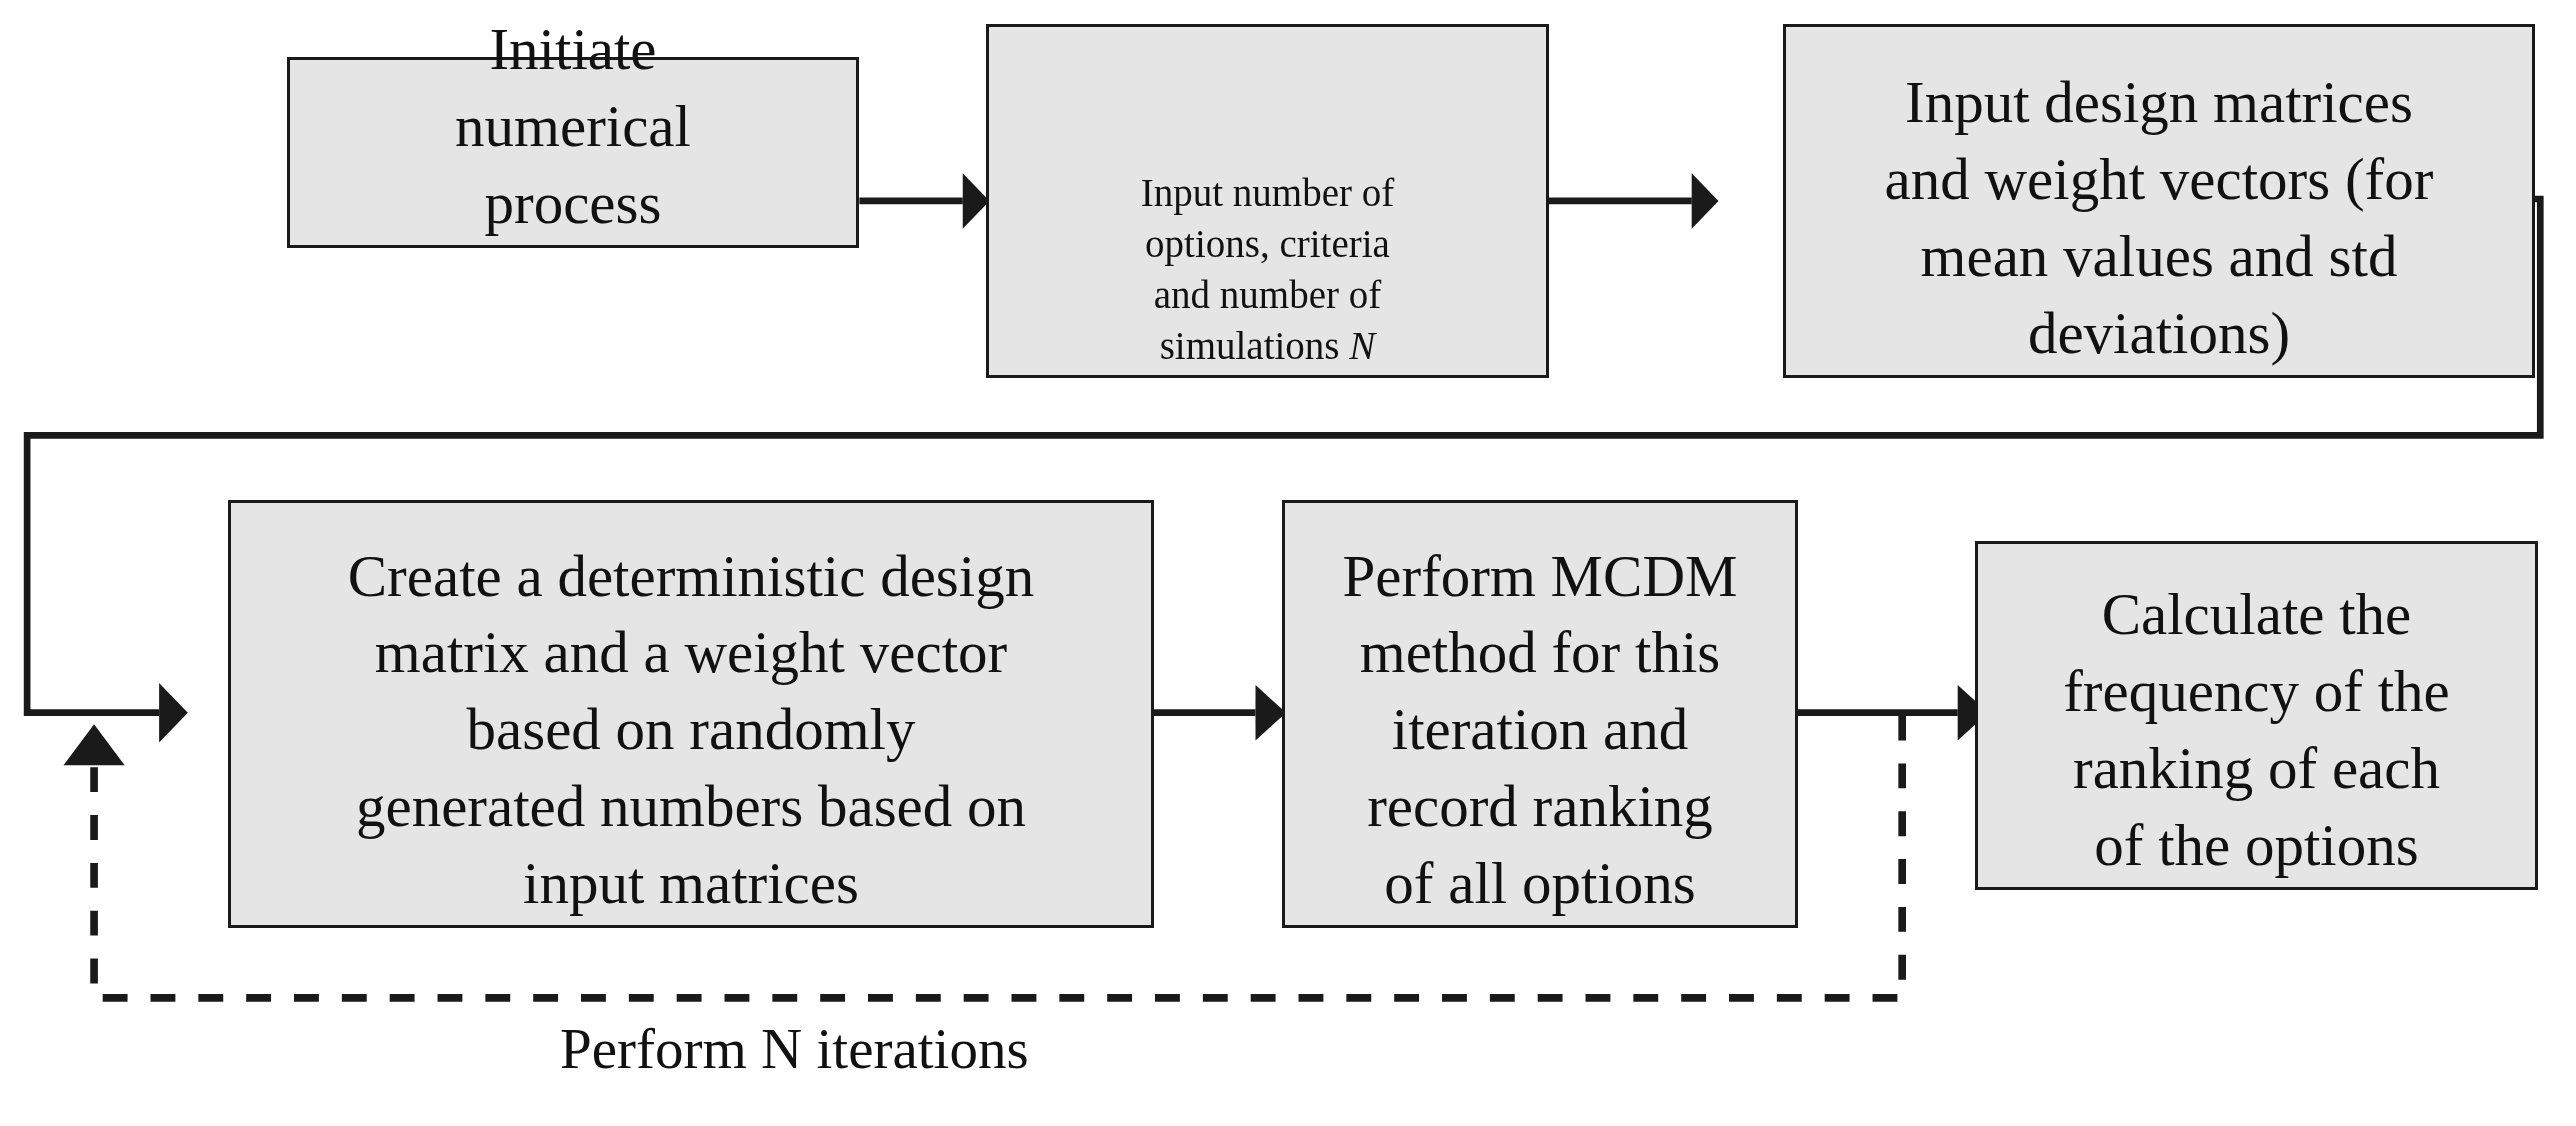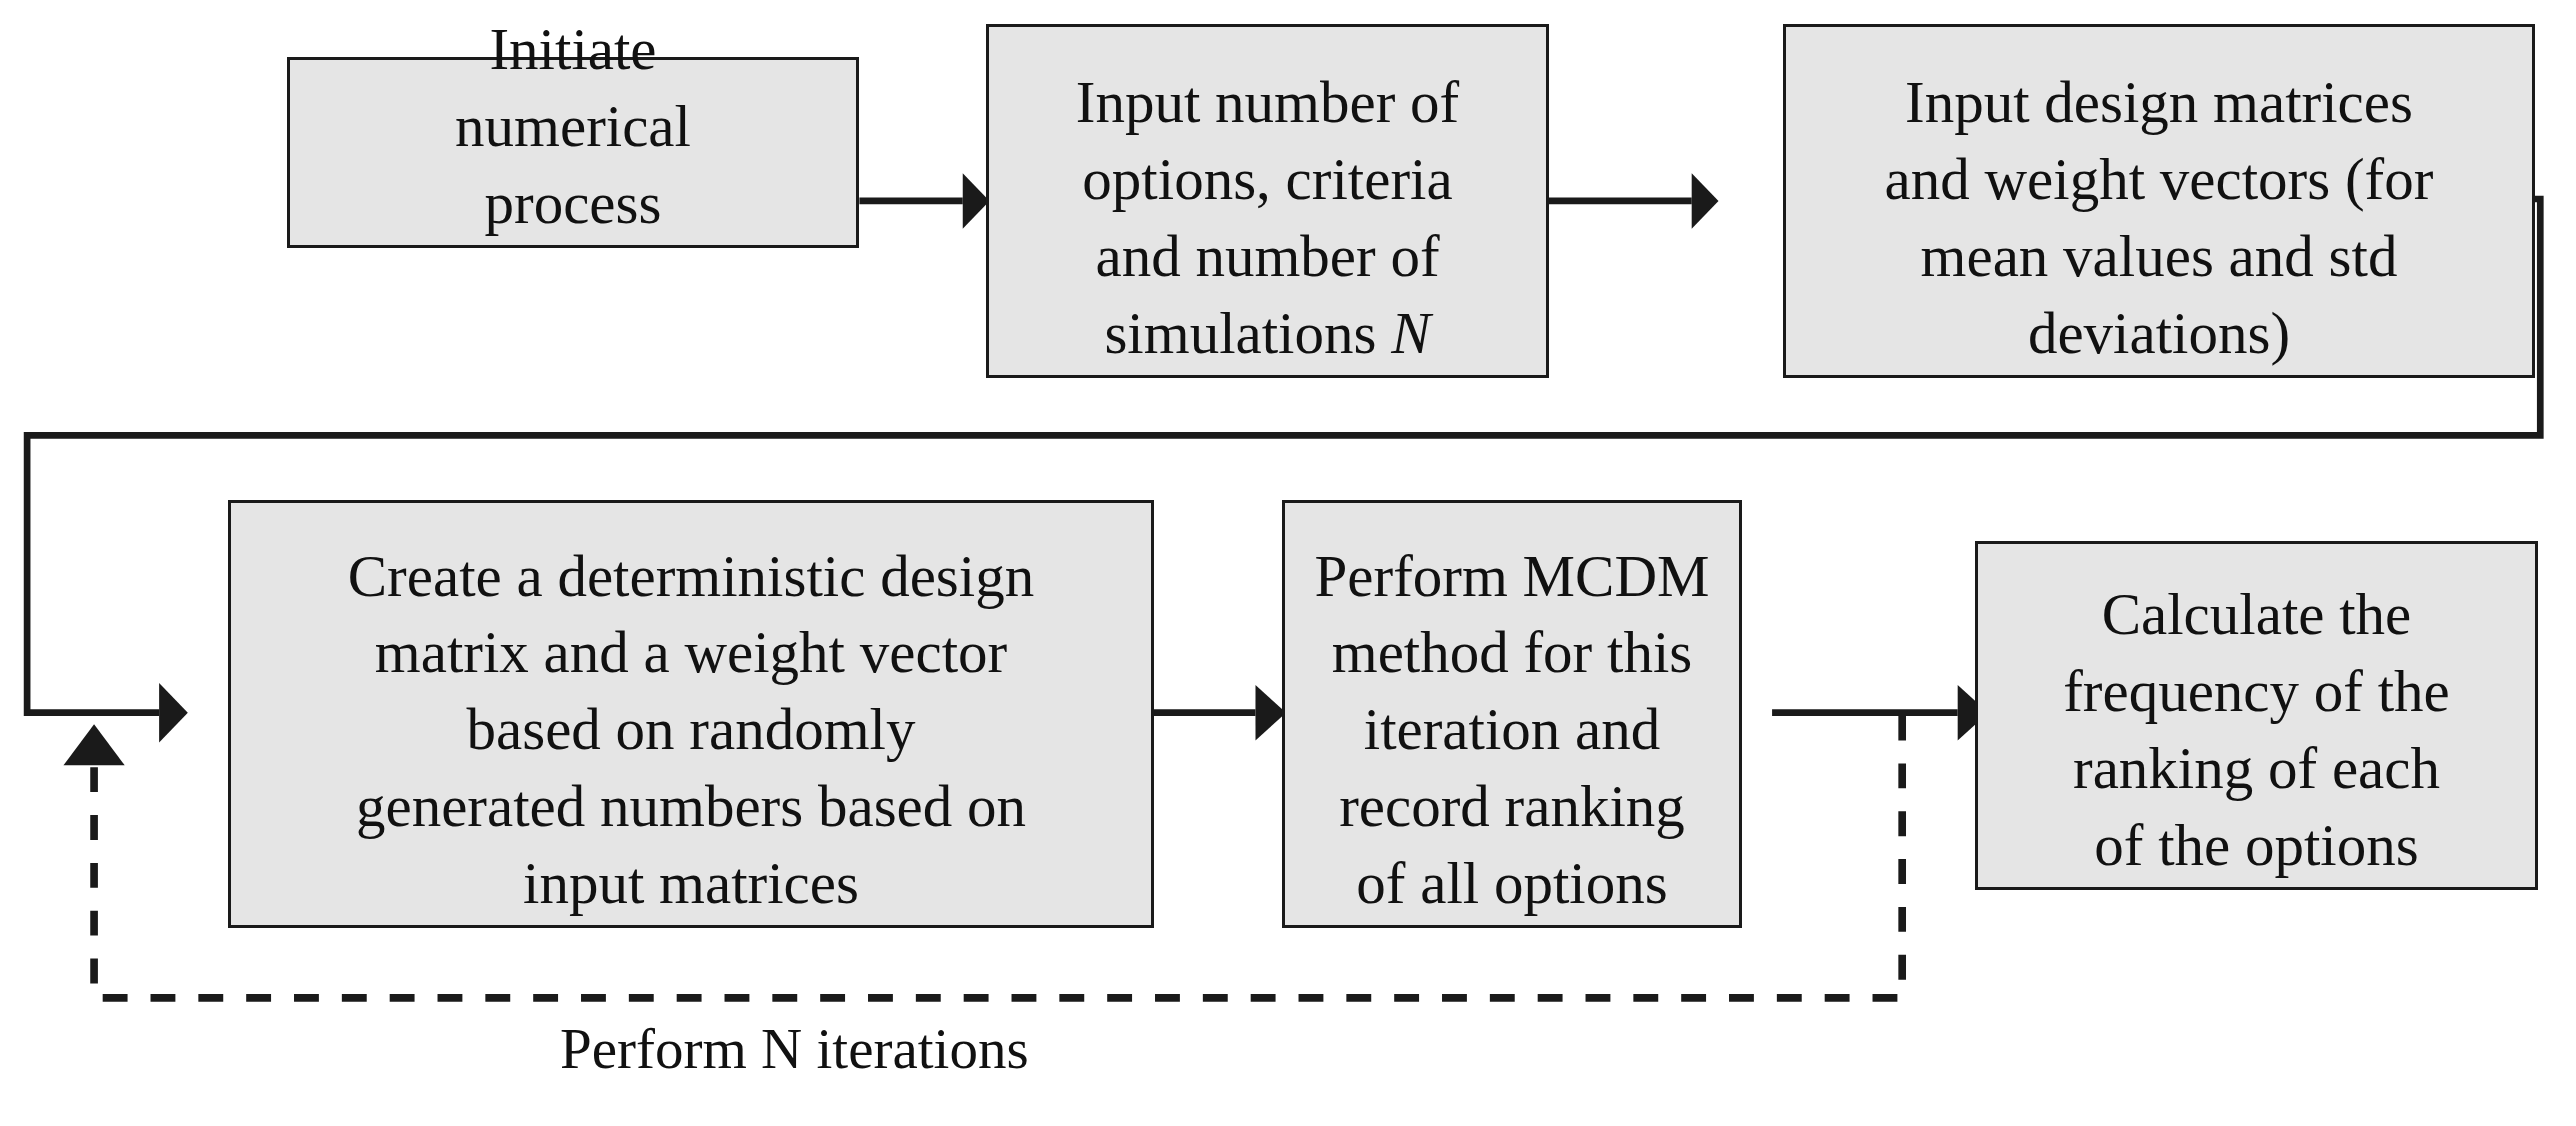--- a/index.html
+++ b/index.html
@@ -31,24 +31,24 @@
     padding: 3.8px 13.4px;
     z-index: 3;
   }
   .flow-box .txt {
     display: block;
     width: 100%;
     white-space: pre-line;
   }
   
   #box-initiate      { left: 287px;  top: 57px;  width: 572px;  height: 191px; font-size: 59px; }
-  #box-input-counts  { left: 986px; top: 24px;  width: 563px;  height: 354px; font-size: 59px; }
+  #box-input-counts  { left: 986px; top: 24px;  width: 563px;  height: 354px; font-size: 39px; }
   #box-input-design  { left: 1783px; top: 24px;  width: 752px;  height: 354px; font-size: 59px; }
   #box-create-matrix { left: 182px;  top: 500px; width: 926px;  height: 428px; font-size: 59px; margin-left: 46px; }
-  #box-perform-mcdm  { left: 1282px; top: 500px; width: 460px;  height: 428px; font-size: 59px; }
+  #box-perform-mcdm  { left: 1282px; top: 500px; width: 516px;  height: 428px; font-size: 59px; }
   #box-calc-freq     { left: 1975px; top: 541px; width: 563px;  height: 349px; font-size: 59px; }
 
   .caption {
     position: absolute;
     color: #111111;
     white-space: nowrap;
     z-index: 4;
   }
   #loop-caption { left: 560px; top: 1016px; font-size: 57px; }
 

